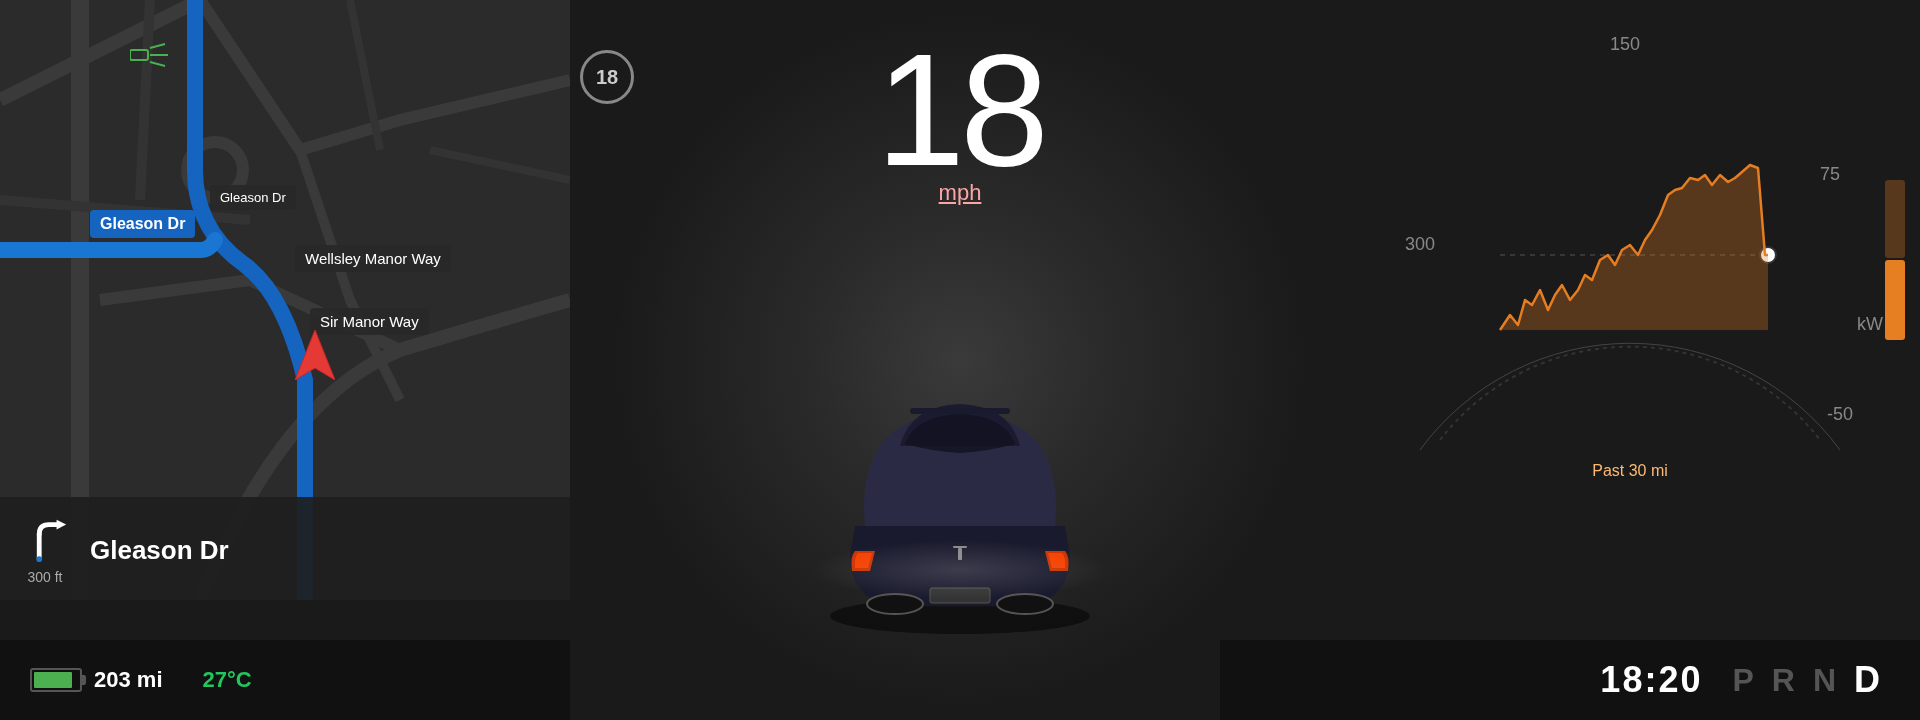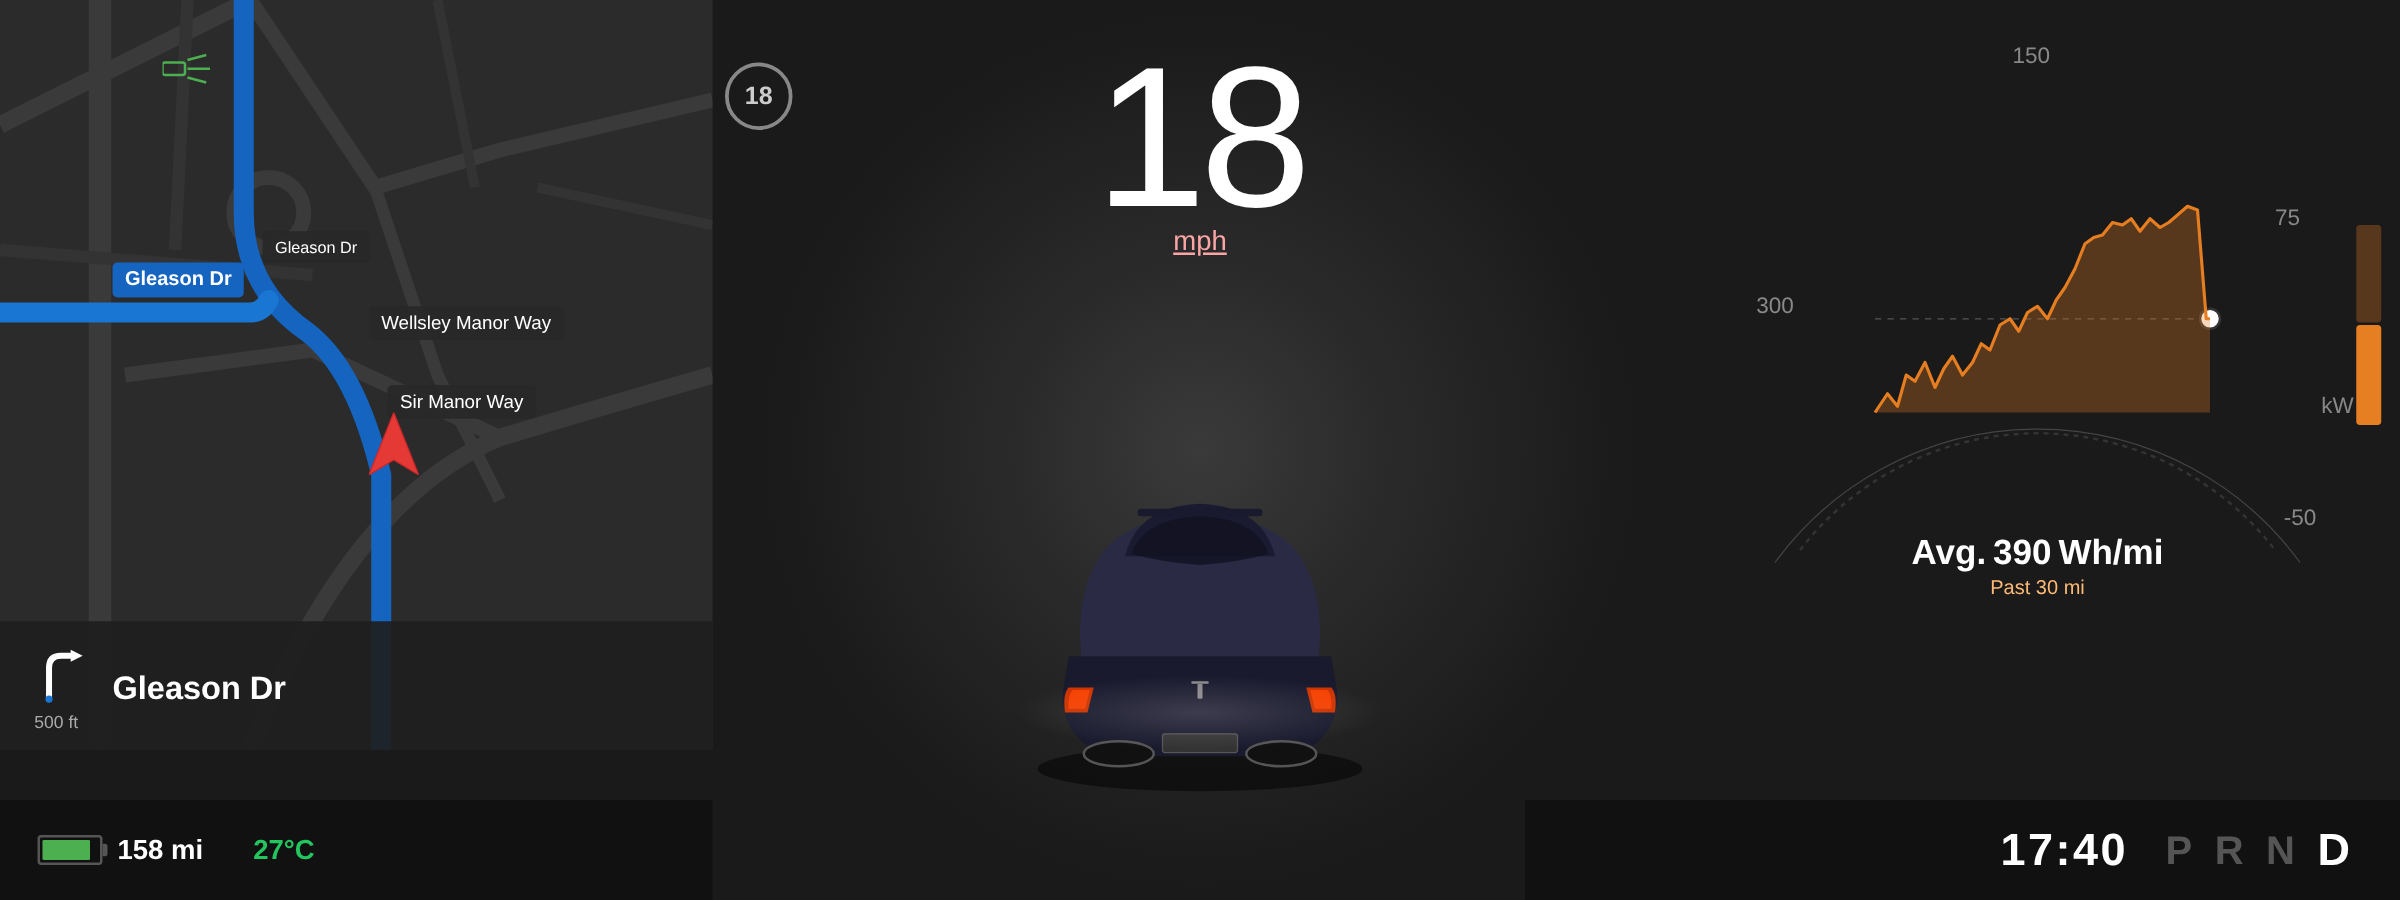--- a/index.html
+++ b/index.html
@@ -395,32 +395,32 @@
   <div class="nav-overlay">
     <div class="nav-icon">
       <svg width="52" height="52" viewBox="0 0 52 52">
 
         <line x1="20" y1="45" x2="20" y2="20" stroke="white" stroke-width="5" stroke-linecap="round"></line>
         <path d="M 20 20 Q 20 10 30 10 L 38 10" stroke="white" stroke-width="5" fill="none" stroke-linecap="round"></path>
         <polygon points="38,5 48,10 38,15" fill="white"></polygon>
 
         <circle cx="20" cy="46" r="3" fill="#1976D2"></circle>
       </svg>
-      <span class="nav-distance">500 ft</span>
+      <span class="nav-distance">300 ft</span>
     </div>
     <div class="nav-street">Gleason Dr</div>
   </div>
 </div>
 
 <div class="bottom-bar">
   <div class="battery-bar">
     <div class="battery-icon">
       <div class="battery-fill"></div>
     </div>
-    <span class="battery-mi">158 mi</span>
+    <span class="battery-mi">203 mi</span>
   </div>
   <span class="temp">27°C</span>
 </div>
 
 <div class="center-glow"></div>
 
 <div class="center-section">
 
   <div class="speed-container">
 
@@ -535,29 +535,26 @@
                L 350,158 L 358,160 L 365,155 L 372,165 L 380,155 L 388,162 L 395,158
                L 402,152 L 410,145 L 418,148 L 425,235 L 428,235
                L 428,310 Z" fill="rgba(230,126,34,0.3)"></path>
 
       <rect x="545" y="240" width="20" height="80" rx="3" fill="#e67e22"></rect>
       <rect x="545" y="160" width="20" height="78" rx="3" fill="#e67e22" opacity="0.3"></rect>
     </svg>
 
     
     <div class="energy-stats" style="position:absolute; bottom:20px; left:50%; transform:translateX(-50%); text-align:center; width:300px;">
-      <div class="energy-avg-label">
-        <span>Avg.</span> <span style="font-size:28px; font-weight:bold; color:white;">390</span> <span>Wh/mi</span>
-      </div>
       <div class="energy-sub">Past 30 mi</div>
     </div>
   </div>
 </div>
 
 <div class="bottom-right-bar">
-  <span class="time-display">17:40</span>
+  <span class="time-display">18:20</span>
   <div class="prnd-display">
     <span class="prnd-letter">P</span>
     <span class="prnd-letter">R</span>
     <span class="prnd-letter">N</span>
     <span class="prnd-letter active">D</span>
   </div>
 </div>
 
 </body></html>

